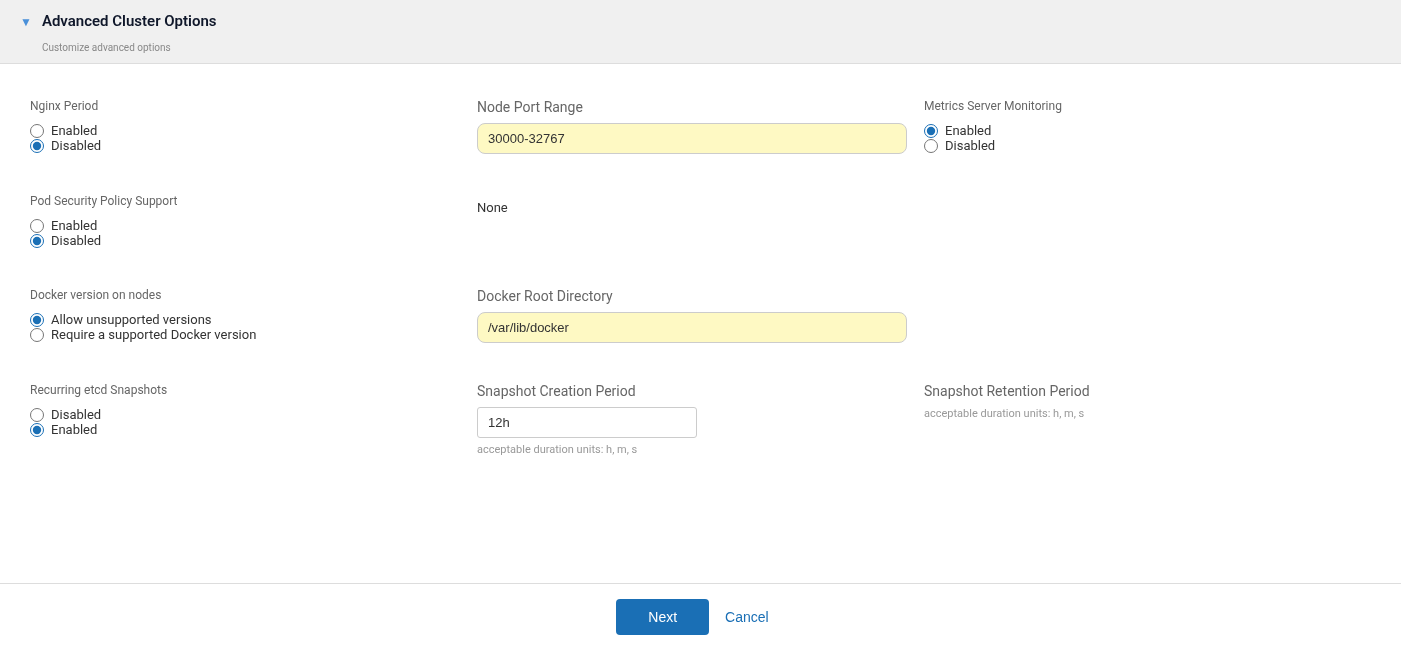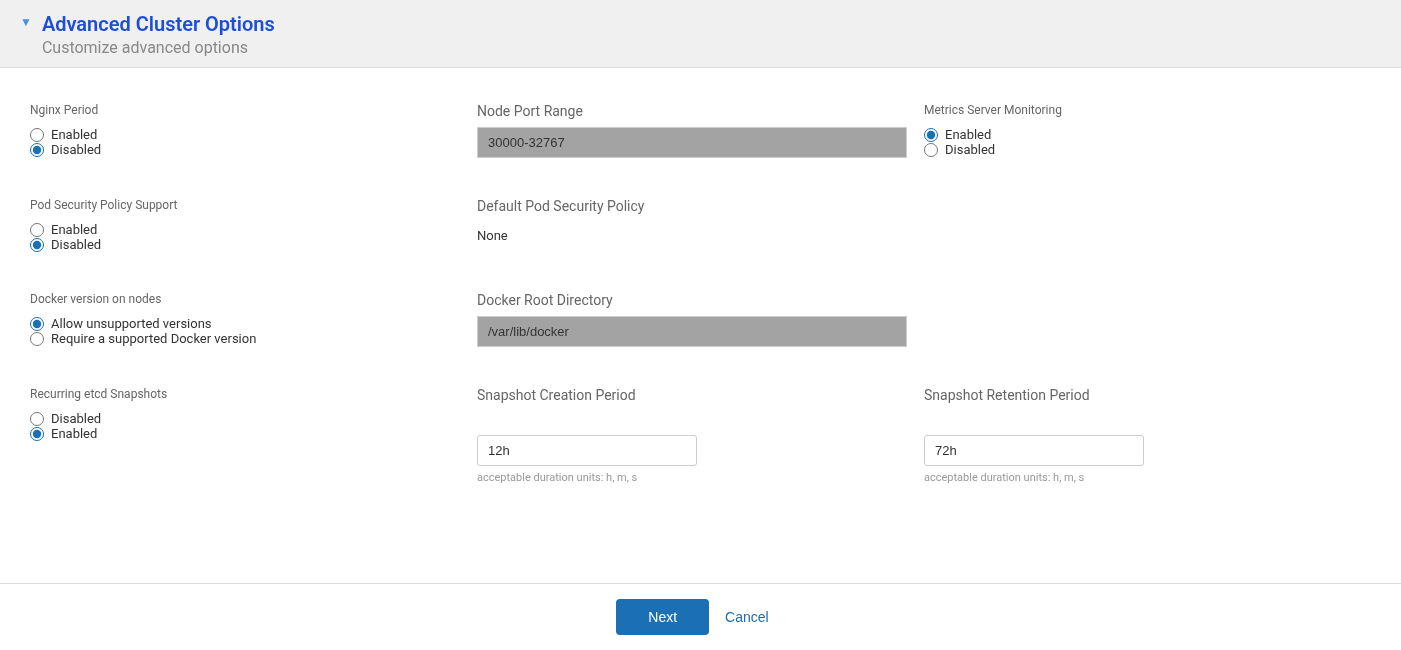--- a/index.html
+++ b/index.html
@@ -30,28 +30,28 @@
     }
 
     .chevron-icon {
       color: #4a90d9;
       font-size: 12px;
       margin-top: 3px;
     }
 
     .panel-title-group {}
     .panel-title {
-      font-size: 20px;
+      font-size: 15px;
       font-weight: 600;
-      color: #1d4ed8;
+      color: #0f172a;
     }
     .panel-subtitle {
-      font-size: 16px;
+      font-size: 10px;
       color: #888;
-      margin-top: 2px;
+      margin-top: 12px;
     }
 
     
     .panel-content {
       flex: 1;
       padding: 20px 30px;
       overflow-y: auto;
       background: #fff;
     }
 
@@ -98,26 +98,26 @@
     .field-label {
       font-size: 14px;
       color: #666;
       margin-bottom: 8px;
     }
 
     .text-input {
       width: 100%;
       max-width: 430px;
       border: 1px solid #ccc;
-      border-radius: 0;
+      border-radius: 8px;
       padding: 7px 10px;
       font-size: 13px;
       color: #333;
       outline: none;
-      background: #a3a3a3;
+      background: #fef9c3;
     }
 
     .field-hint {
       font-size: 11px;
       color: #999;
       margin-top: 5px;
     }
 
     
     .static-value {
@@ -167,21 +167,20 @@
 
     
     .snapshot-input {
       width: 220px;
       border: 1px solid #ccc;
       border-radius: 3px;
       padding: 7px 10px;
       font-size: 13px;
       color: #333;
       outline: none;
-      margin-top: 24px;
     }
   </style>
 </head>
 <body>
 
 <div class="page-wrapper">
 
   <div class="panel-header">
     <span class="chevron-icon">▼</span>
     <div class="panel-title-group">
@@ -239,21 +238,20 @@
             <span class="radio-label">Enabled</span>
           </label>
           <label class="radio-item">
             <input type="radio" name="psp" checked="" style="">
             <span class="radio-label">Disabled</span>
           </label>
         </div>
       </div>
 
       <div class="field-group">
-        <div class="field-label">Default Pod Security Policy</div>
         <div class="static-value">None</div>
       </div>
 
       <div></div>
 
     </div>
 
     <div class="row-section">
 
       <div class="option-section">
@@ -296,21 +294,20 @@
       </div>
 
       <div class="field-group">
         <div class="field-label">Snapshot Creation Period</div>
         <input type="text" class="snapshot-input" value="12h" style="">
         <div class="field-hint">acceptable duration units: h, m, s</div>
       </div>
 
       <div class="field-group">
         <div class="field-label">Snapshot Retention Period</div>
-        <input type="text" class="snapshot-input" value="72h" style="">
         <div class="field-hint">acceptable duration units: h, m, s</div>
       </div>
 
     </div>
 
   </div>
 
   <div class="panel-footer">
     <button class="btn-next">Next</button>
     <button class="btn-cancel">Cancel</button>

